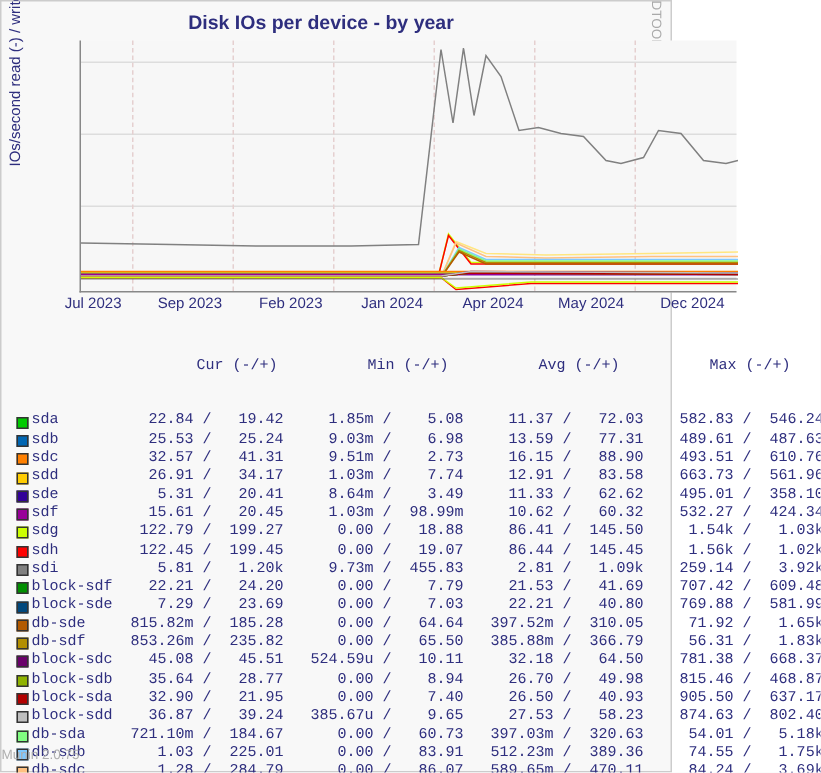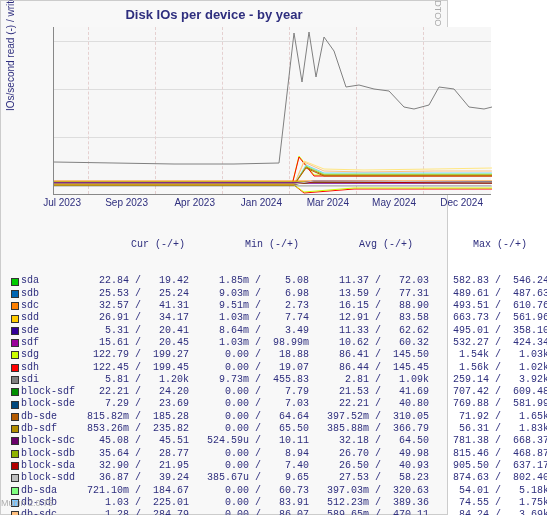--- a/index.html
+++ b/index.html
@@ -155,23 +155,23 @@
 
   <div class="watermark">RRDTOOL / TOBI OETIKER</div>
 
   <div class="ytick" style="top:161px">0.0</div>
   <div class="ytick" style="top:131px">1.0 k</div>
   <div class="ytick" style="top:83px">0.9 k</div>
   <div class="ytick" style="top:35px">3.0 k</div>
 
   <div class="xtick" style="left:30px">Jul 2023</div>
   <div class="xtick" style="left:97px">Sep 2023</div>
-  <div class="xtick" style="left:164px">Apr 2023</div>
+  <div class="xtick" style="left:164px">Feb 2023</div>
   <div class="xtick" style="left:231px">Jan 2024</div>
-  <div class="xtick" style="left:298px">Mar 2024</div>
+  <div class="xtick" style="left:298px">Apr 2024</div>
   <div class="xtick" style="left:365px">May 2024</div>
   <div class="xtick" style="left:432px">Dec 2024</div>
 
   <div class="plot-area">
     <div class="gridline-h" style="top:158px"></div>
     <div class="gridline-h" style="top:110px"></div>
     <div class="gridline-h" style="top:62px"></div>
     <div class="gridline-h" style="top:14px"></div>
     <div class="gridline-v" style="left:34px"></div>
     <div class="gridline-v" style="left:101px"></div>

